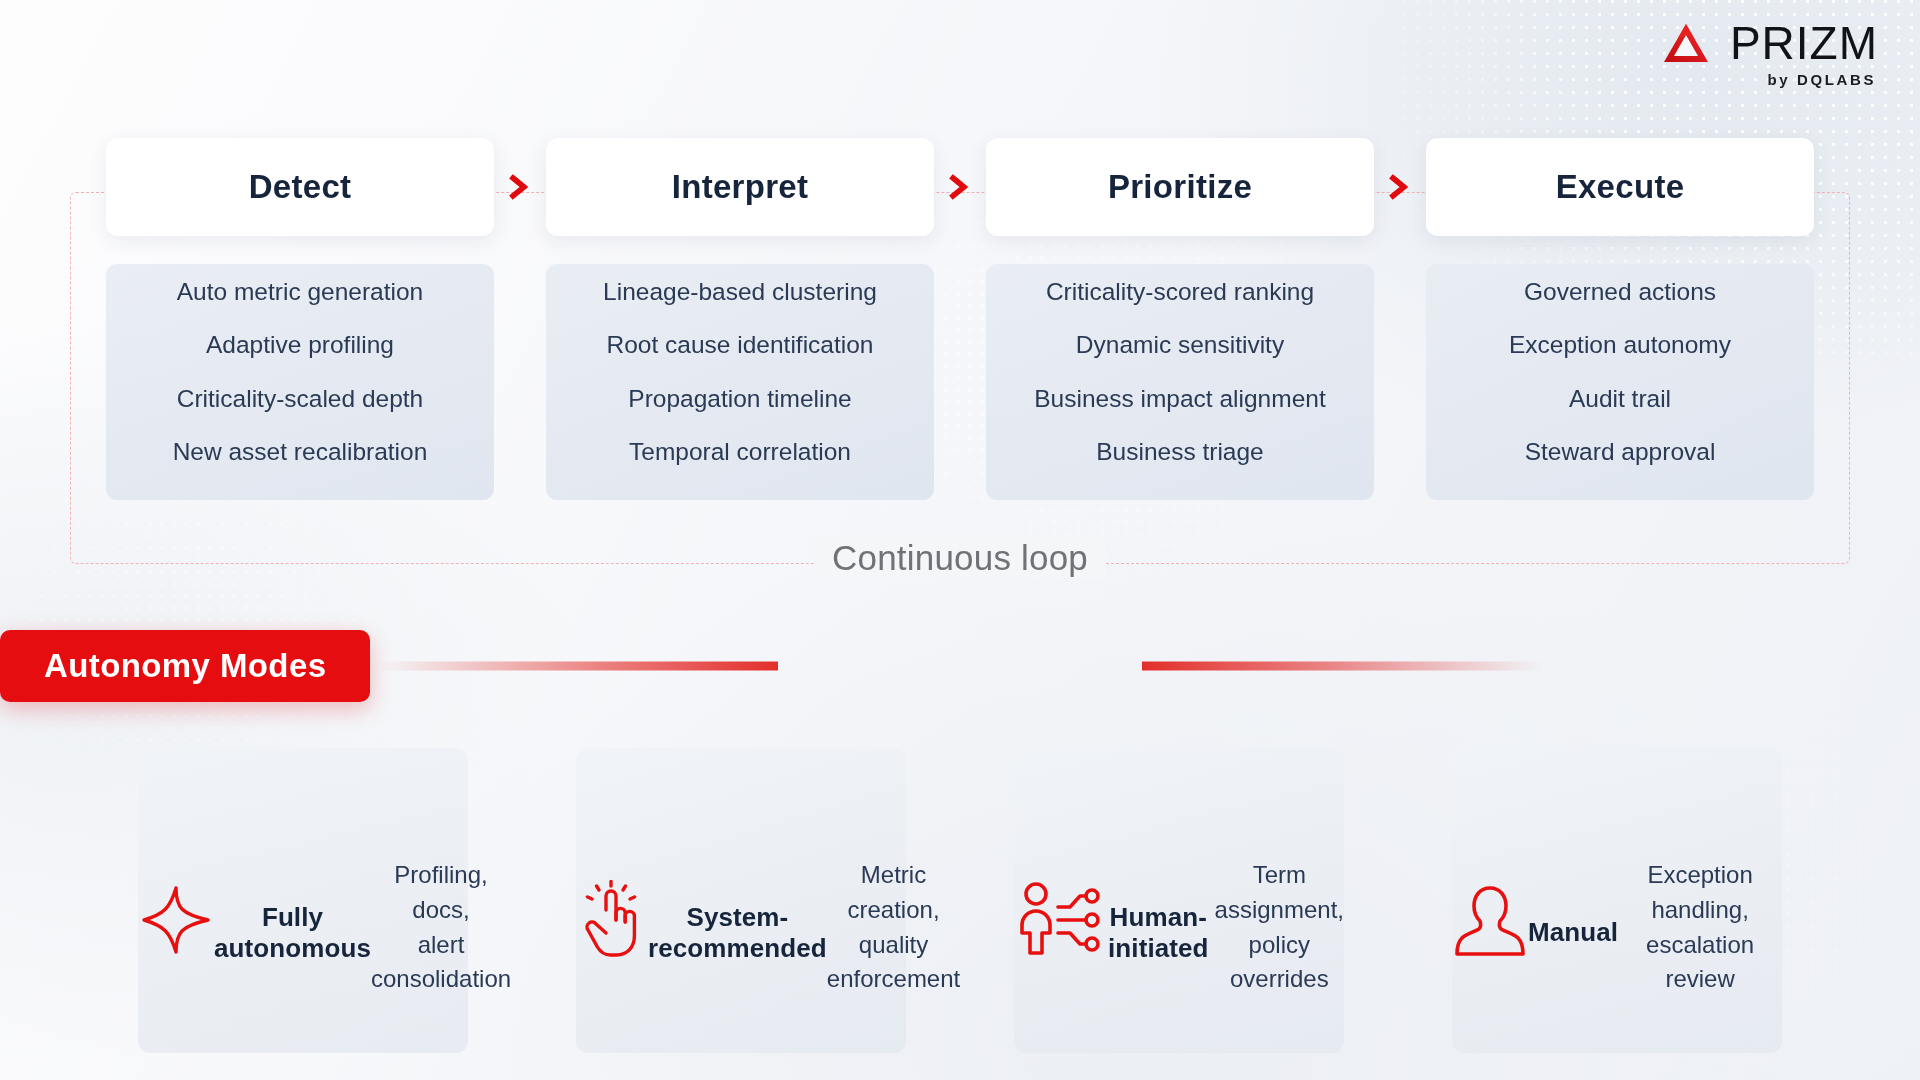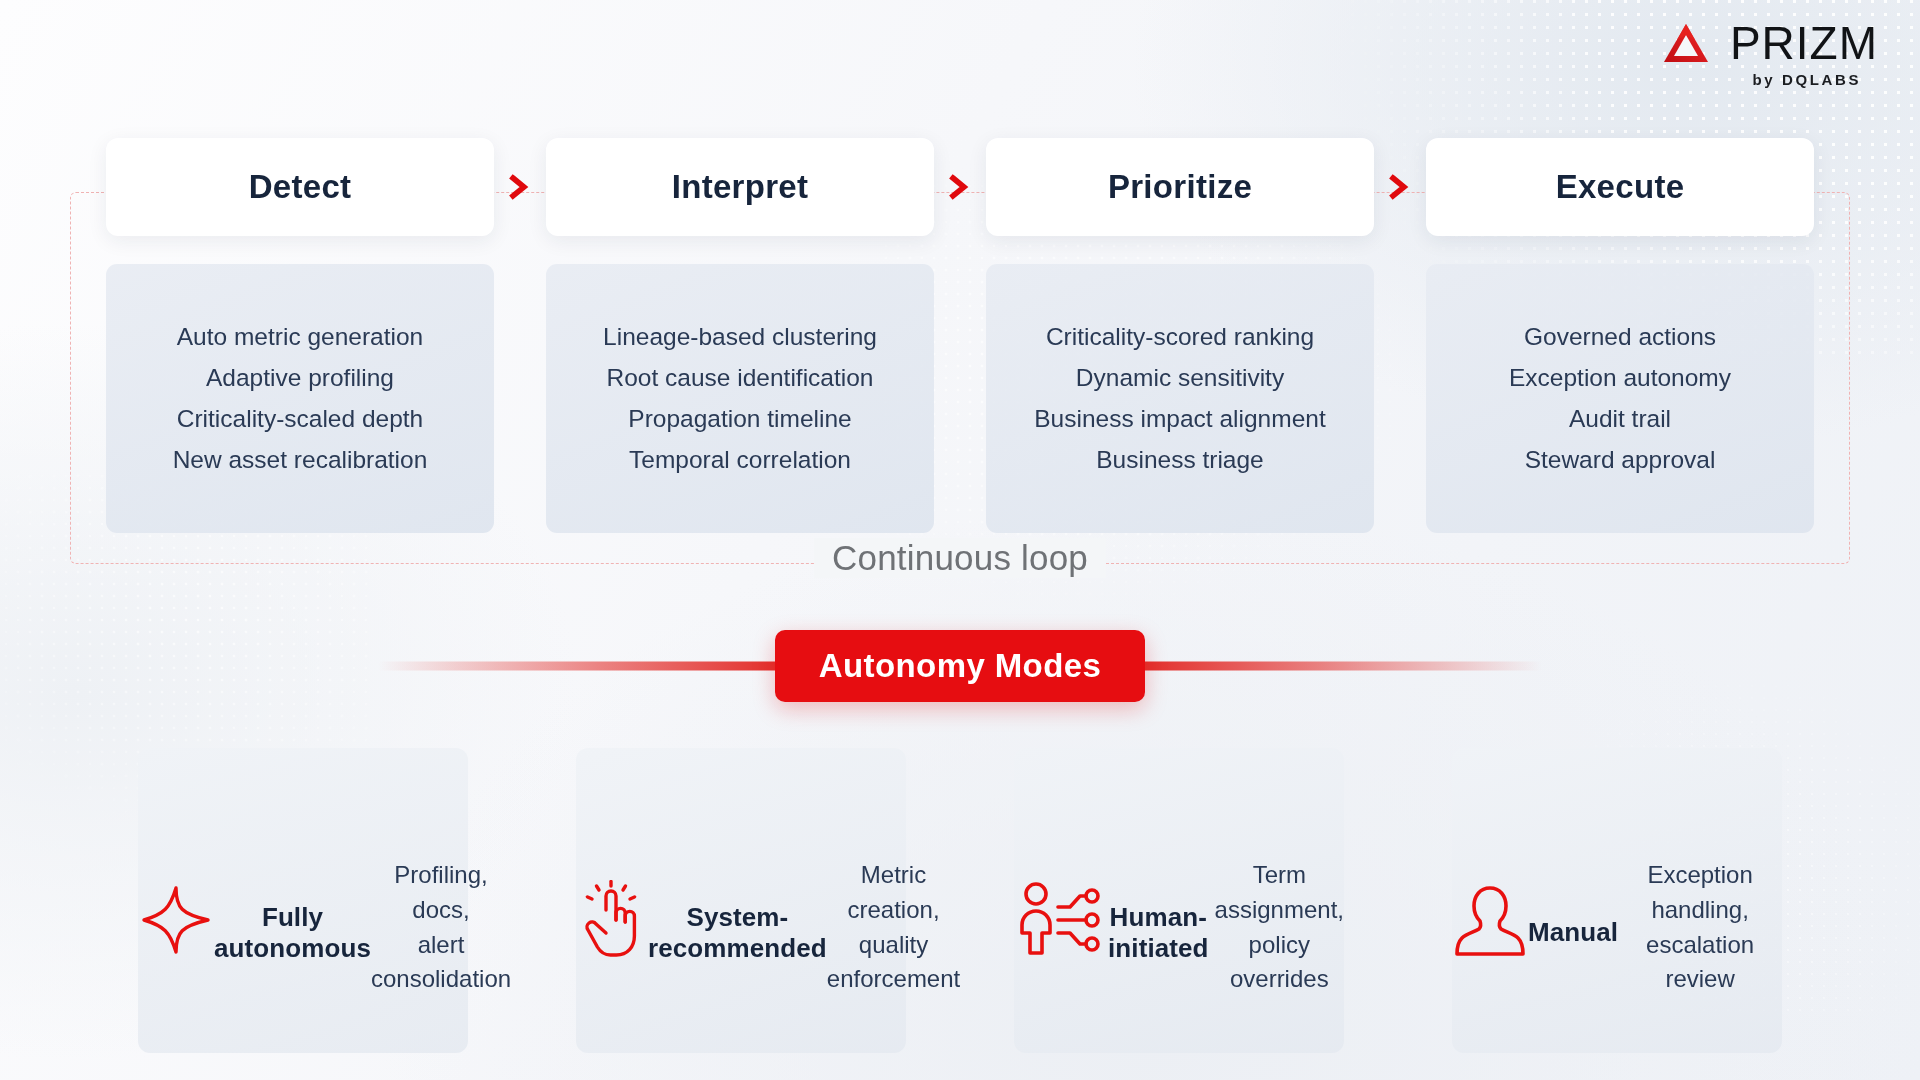--- a/index.html
+++ b/index.html
@@ -56,21 +56,21 @@
   
   .logo { position:absolute; right:42px; top:20px; text-align:right; }
   .logo-row { display:flex; align-items:center; justify-content:flex-end; gap:20px; }
   .logo-mark { width:48px; height:42px; display:block; }
   .logo-word {
     font-size:46px; font-weight:400; letter-spacing:1px; color:#111316;
     line-height:1; font-family:"Liberation Sans", sans-serif;
   }
   .logo-sub {
     font-size:15px; letter-spacing:2.6px; color:#1b1d21; font-weight:700;
-    margin-top:5px; margin-right:17px;
+    margin-top:5px; margin-right:2px;
   }
 
   
   .loop-frame {
     position:absolute; left:70px; top:192px; width:1780px; height:372px;
     border:1.3px dashed #f0b3b3; border-radius:6px;
   }
   .loop-caption {
     position:absolute; left:50%; top:538px; transform:translateX(-50%);
     font-size:35px; color:#6f7276; background:#f4f6f8;
@@ -84,35 +84,35 @@
 
   .stage-head {
     height:98px; background:#ffffff; border-radius:12px;
     box-shadow:0 5px 20px rgba(26,40,66,.075);
     display:flex; align-items:center; justify-content:center;
   }
   .stage-title {
     font-size:33px; font-weight:600; color:#17253c; letter-spacing:.3px;
   }
   .stage-body {
-    margin-top:28px; height:269px; border-radius:11px;
+    margin-top:28px; height:236px; border-radius:11px;
     background: linear-gradient(160deg, rgba(232,236,243,.92) 0%, rgba(221,228,238,.88) 100%);
-    display:flex; flex-direction:column; align-items:center; justify-content:center;
-    gap:5px; padding:10px 14px;
+    display:flex; flex-direction:column; align-items:center; justify-content:flex-start;
+    gap:17px; padding:10px 14px;
   }
   .stage-item { font-size:24.5px; color:#2a3a55; line-height:1.48; text-align:center; }
 
   .arrow {
     position:absolute; right:-40px; top:34px; width:30px; height:30px;
   }
 
   
   .banner-wrap {
     position:absolute; left:0; top:630px; width:1920px; height:72px;
-    display:flex; align-items:center; justify-content:center;
+    display:flex; align-items:center; 
   }
   .banner-line {
     position:absolute; top:50%; height:9px; transform:translateY(-50%);
   }
   .banner-line.left {
     left:378px; width:400px;
     background:linear-gradient(90deg, rgba(226,36,32,0) 0%, rgba(226,36,32,.55) 55%, rgba(226,36,32,.95) 100%);
   }
   .banner-line.right {
     right:378px; width:400px;

